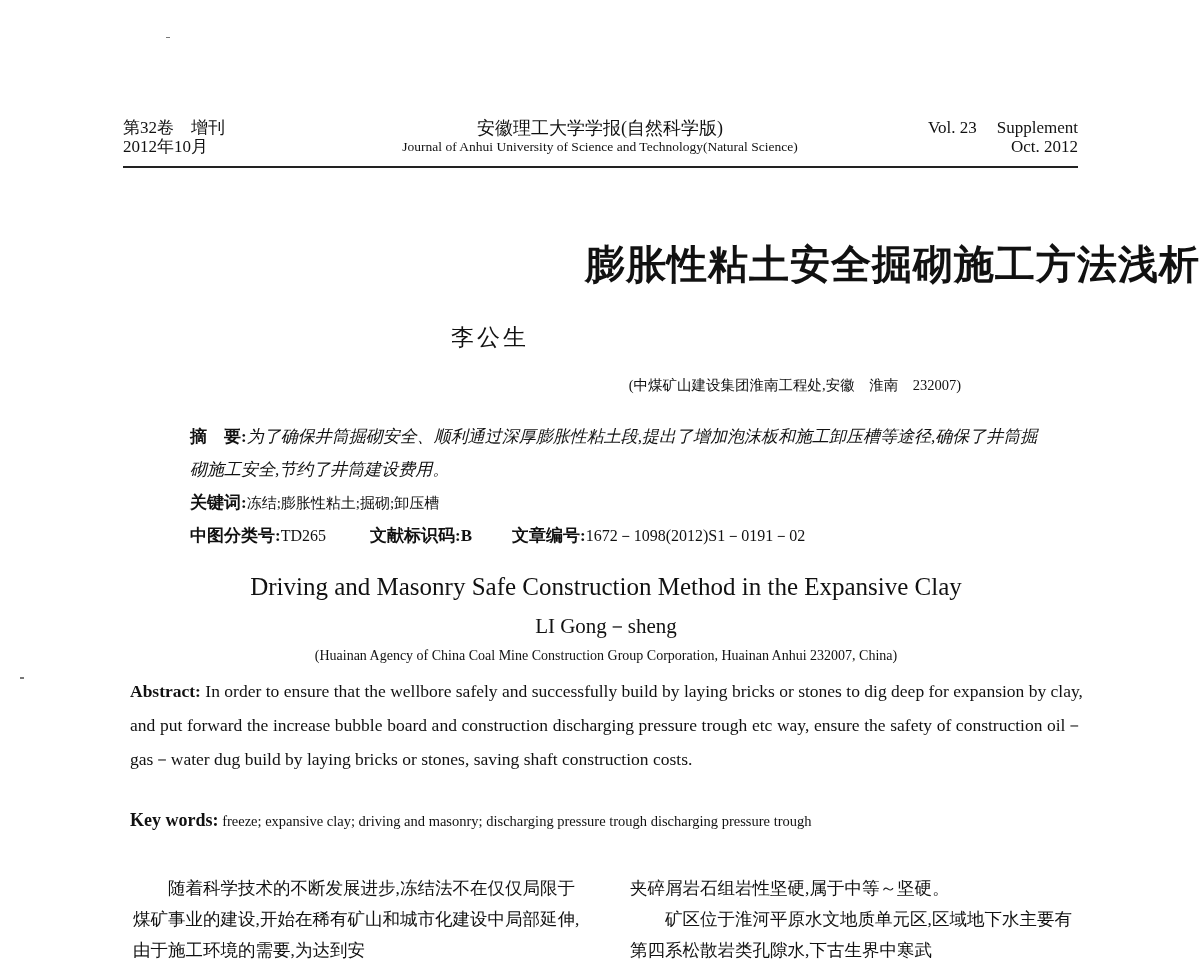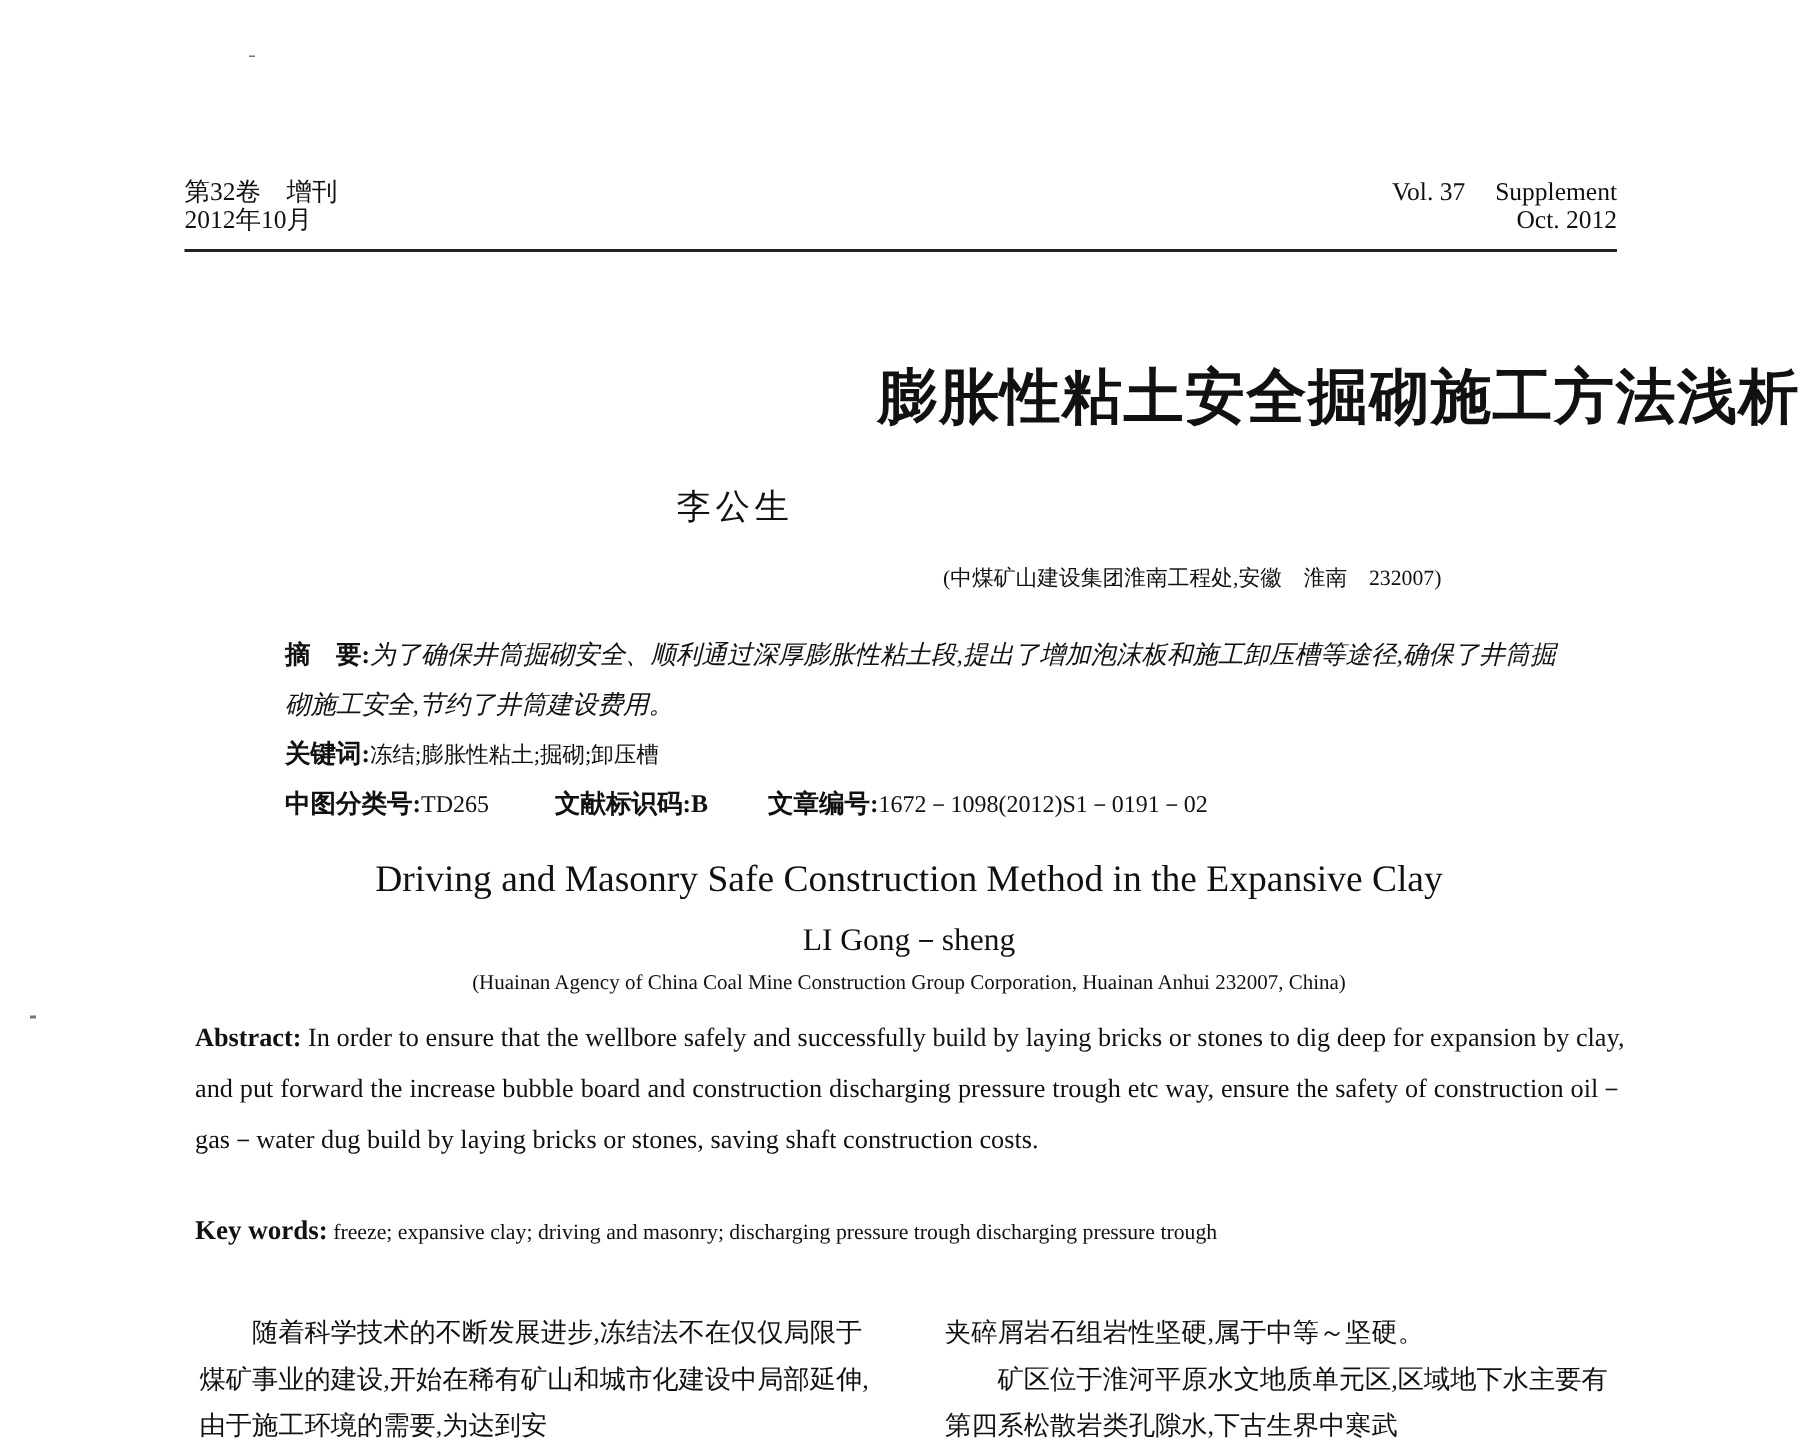--- a/index.html
+++ b/index.html
@@ -58,23 +58,25 @@
 <body>
 
 <div class="speck" style="left:166px;top:37px;width:4px;height:1px;"></div>
 <div class="speck" style="left:20px;top:677px;width:4px;height:2px;"></div>
 
 <div class="abs hdr-left">
   <div>第32卷　增刊</div>
   <div>2012年10月</div>
 </div>
 <div class="abs hdr-center">
+  <div class="cn">安徽理工大学学报(自然科学版)</div>
+  <div class="en">Journal of Anhui University of Science and Technology(Natural Science)</div>
 </div>
 <div class="abs hdr-right">
-  <div><span class="vol">Vol. 37</span><span>Supplement</span></div>
+  <div><span class="vol">Vol. 23</span><span>Supplement</span></div>
   <div>Oct. 2012</div>
 </div>
 <div class="abs rule"></div>
 
 <div class="abs cn-title">膨胀性粘土安全掘砌施工方法浅析</div>
 <div class="abs cn-author">李公生</div>
 <div class="abs cn-affil">(中煤矿山建设集团淮南工程处,安徽　淮南　232007)</div>
 
 <div class="abs cn-abs">
   <span class="lbl">摘　要:</span><span>为了确保井筒掘砌安全、顺利通过深厚膨胀性粘土段,提出了增加泡沫板和施工卸压槽等途径,确保了井筒掘砌施工安全,节约了井筒建设费用。</span>

